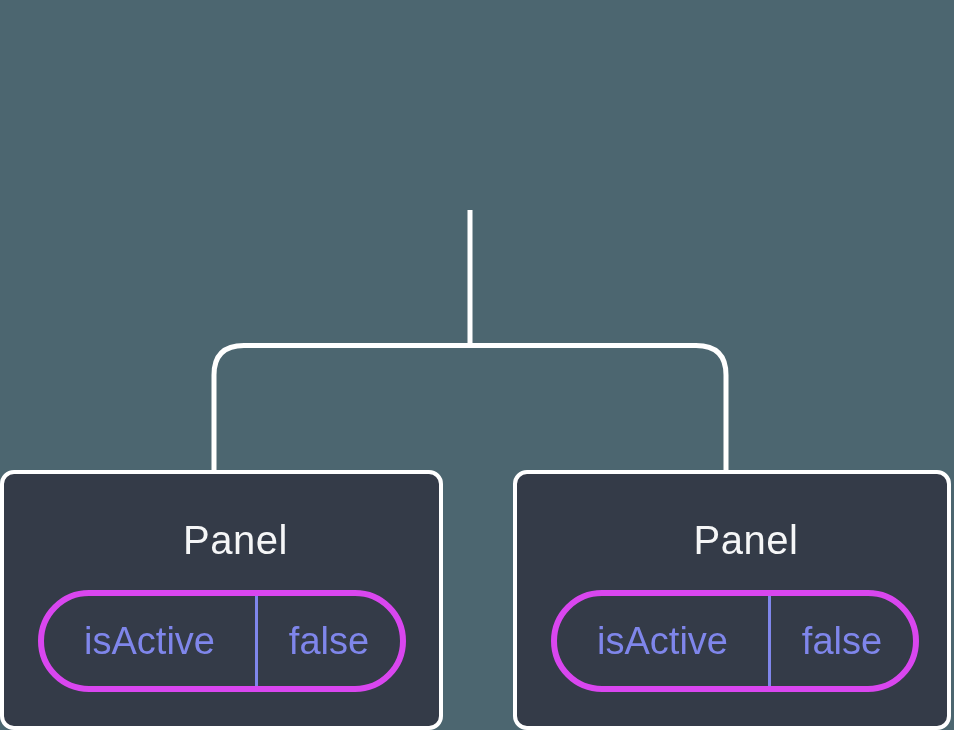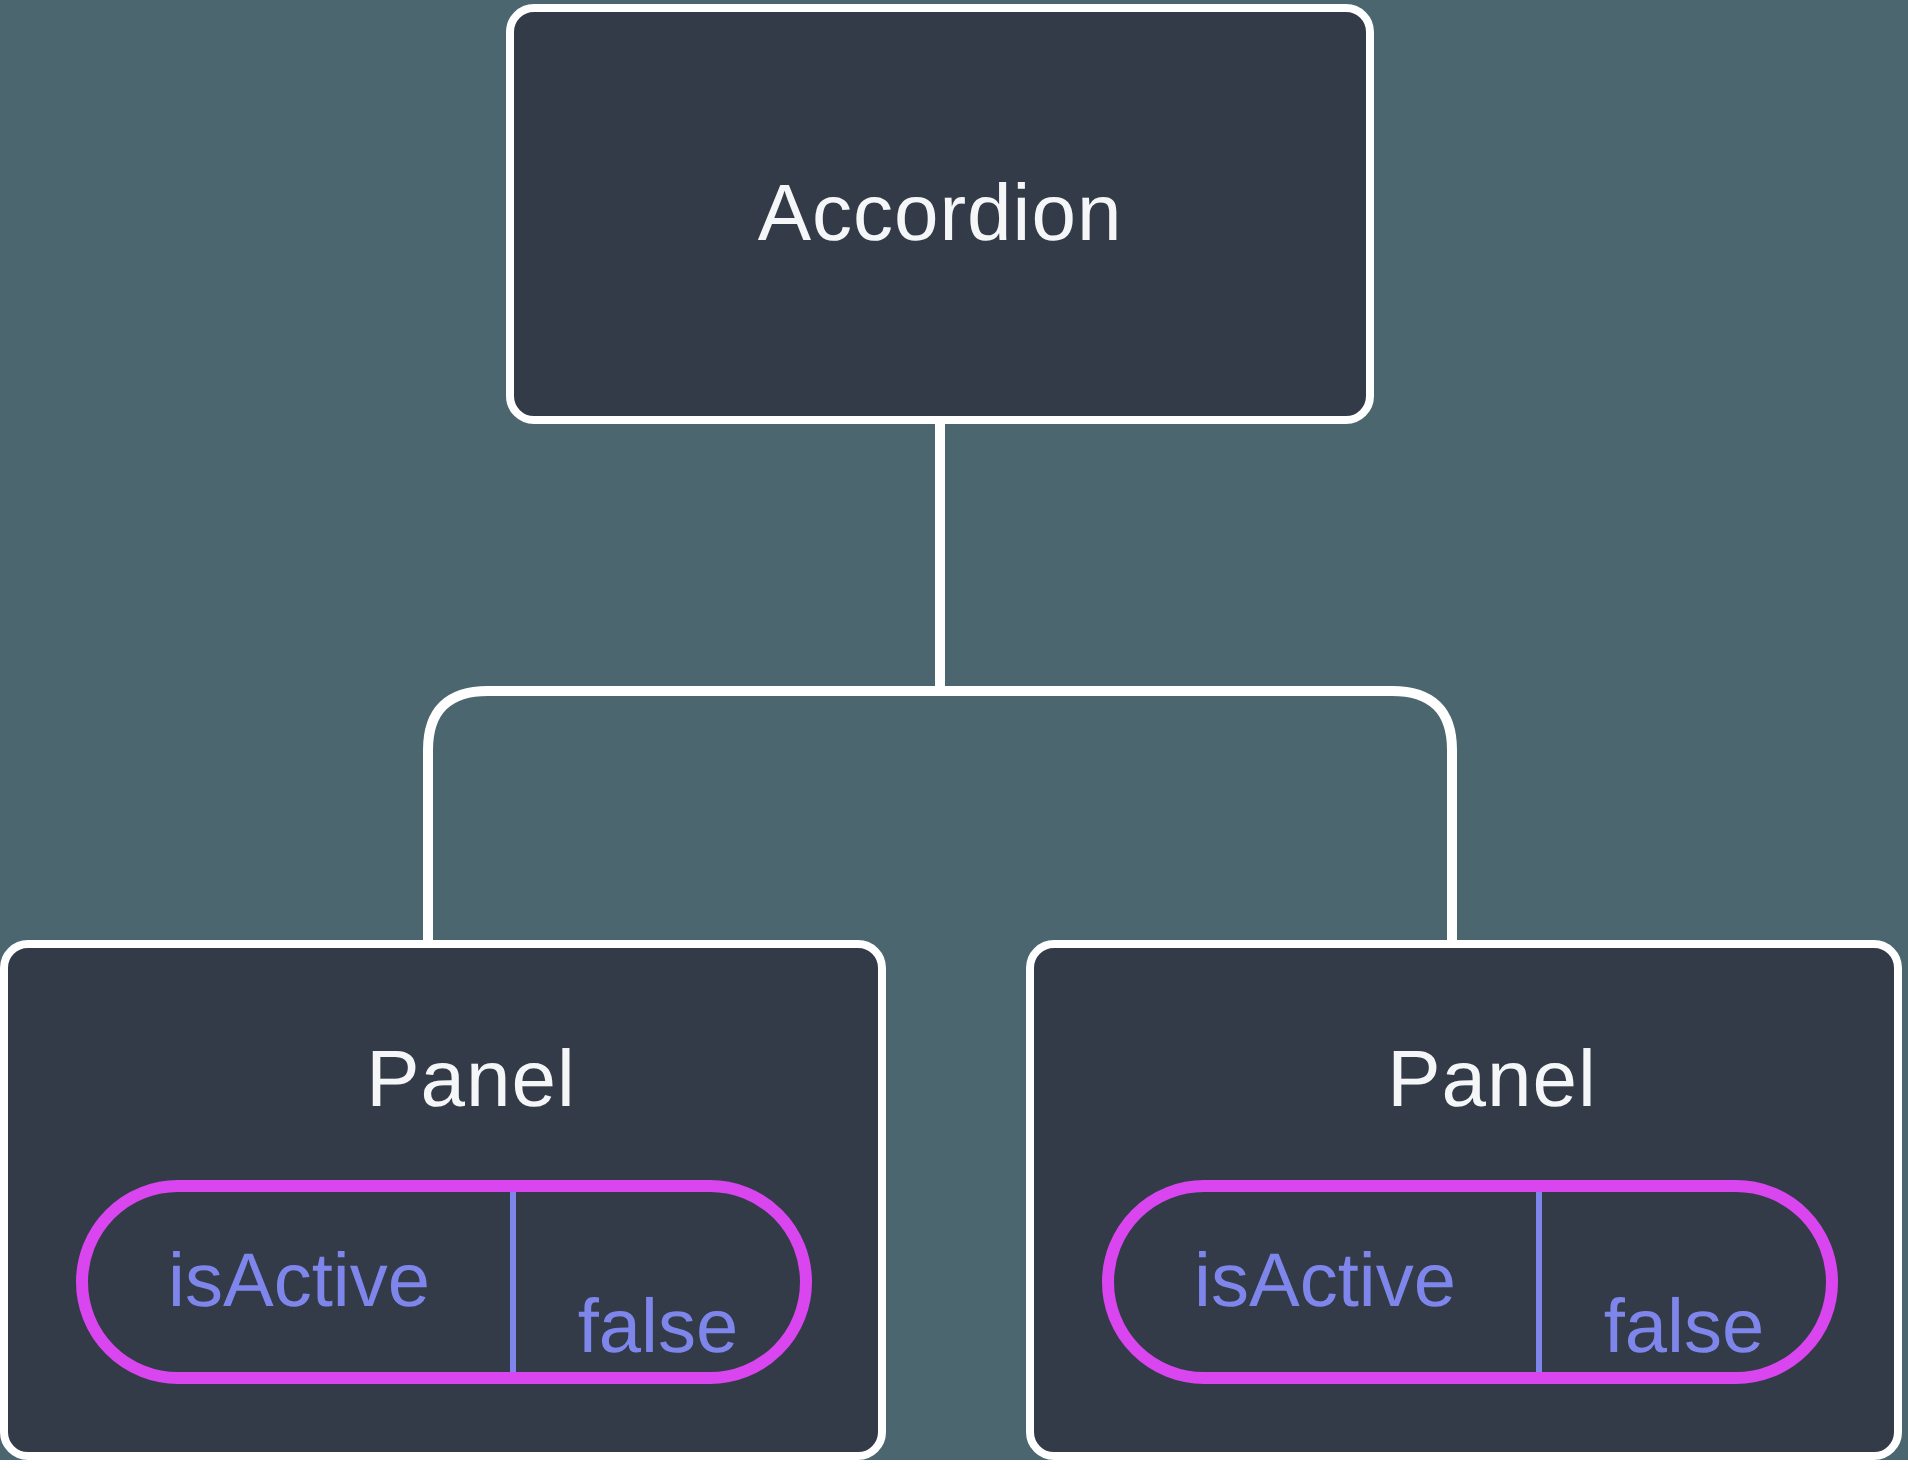--- a/index.html
+++ b/index.html
@@ -78,21 +78,21 @@
     width: 214px;
     box-sizing: border-box;
     border-right: 3px solid #7f86eb;
     display: flex;
     align-items: center;
     justify-content: center;
   }
   .state-value-cell {
     flex: 1;
     display: flex;
-    align-items: flex-end;
+    align-items: center;
     justify-content: center;
   }
   .state-text {
     color: #7f86eb;
     font-size: 38px;
     font-weight: 400;
   }
   .connector-svg {
     position: absolute;
     left: 0;
@@ -105,23 +105,20 @@
 </head>
 <body>
 
 <div class="canvas">
 
   <svg class="connector-svg" viewBox="0 0 954 730">
     <path d="M 470 210 L 470 348" fill="none" stroke="#ffffff" stroke-width="5"></path>
     <path d="M 214 470 L 214 375 Q 214 345.5 244 345.5 L 696 345.5 Q 726 345.5 726 375 L 726 470" fill="none" stroke="#ffffff" stroke-width="5"></path>
   </svg>
 
-  <div class="node root-node">
-    <span class="root-label">Accordion</span>
-  </div>
 
   <div class="node panel-node-left">
     <div class="panel-label">Panel</div>
     <div class="state-pill">
       <div class="state-key-cell">
         <span class="state-text">isActive</span>
       </div>
       <div class="state-value-cell">
         <span class="state-text">false</span>
       </div>

